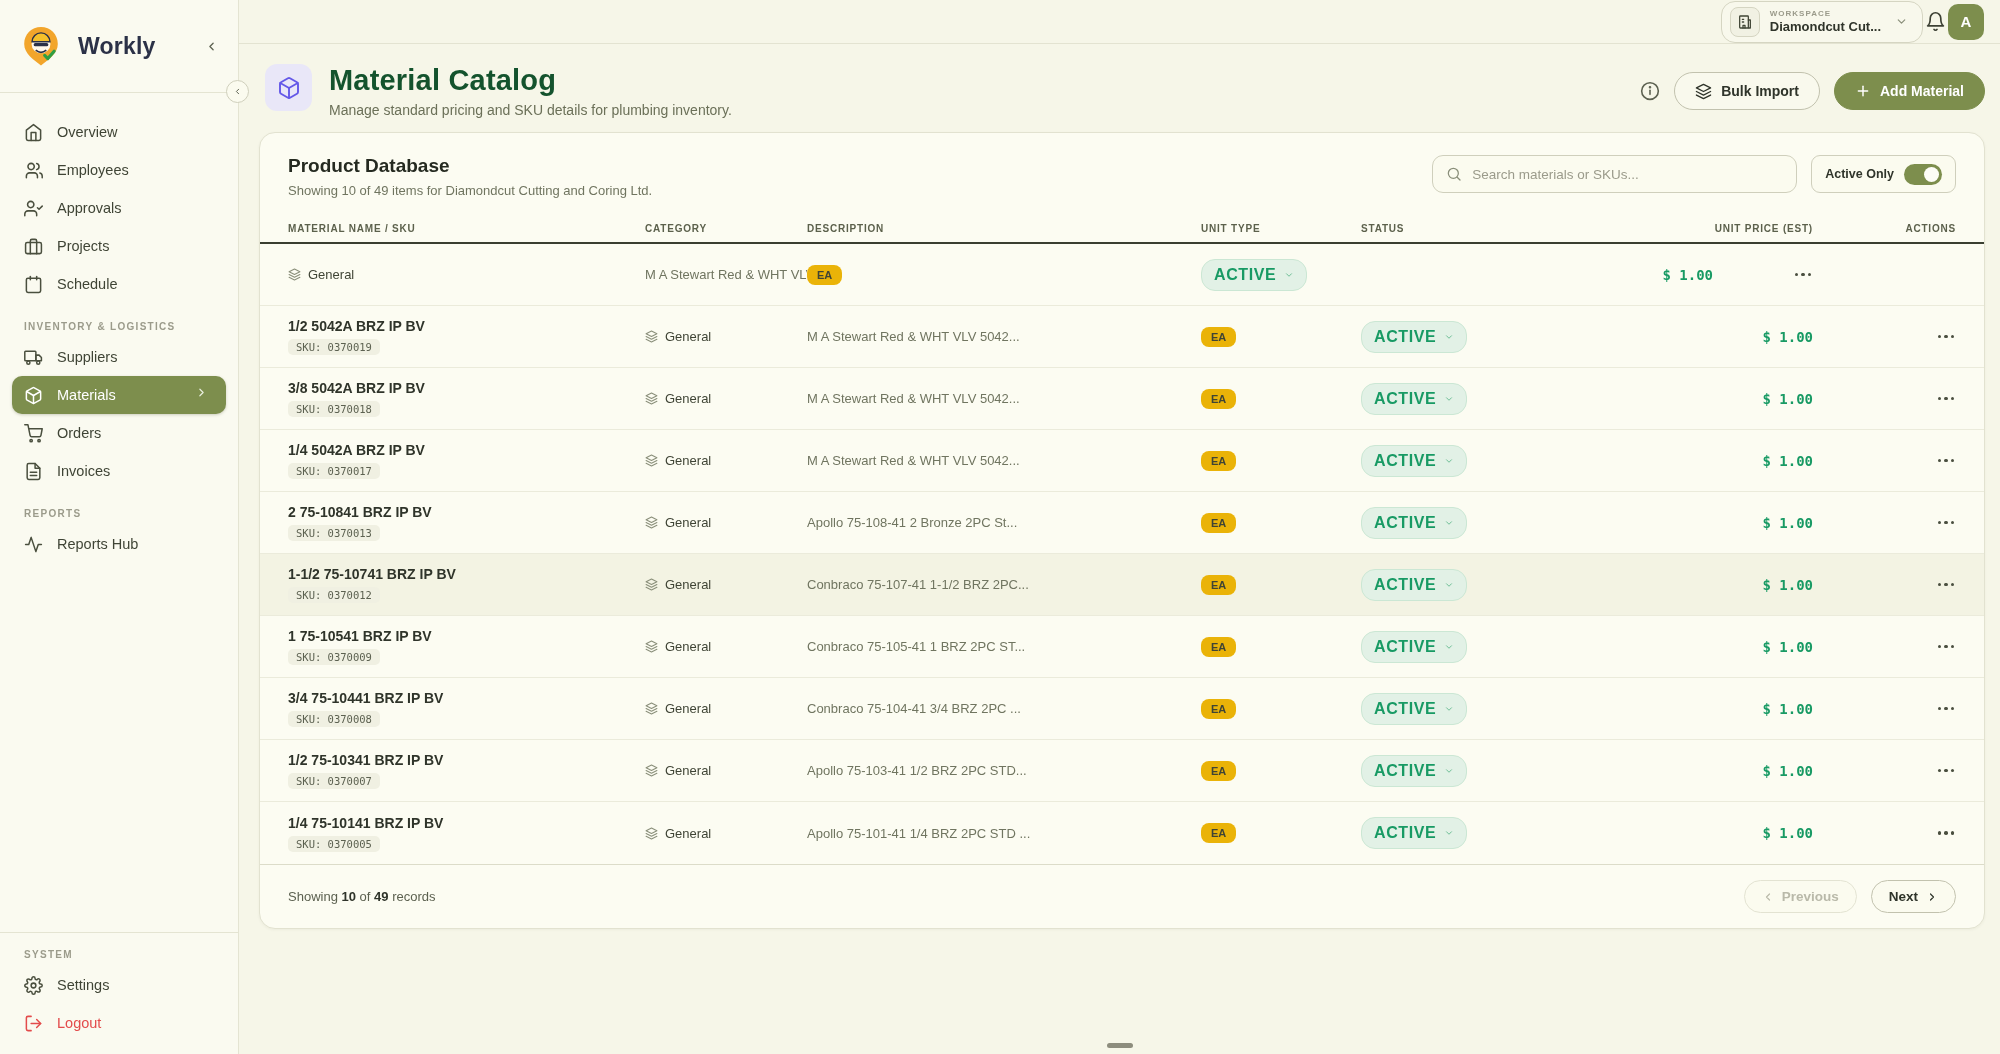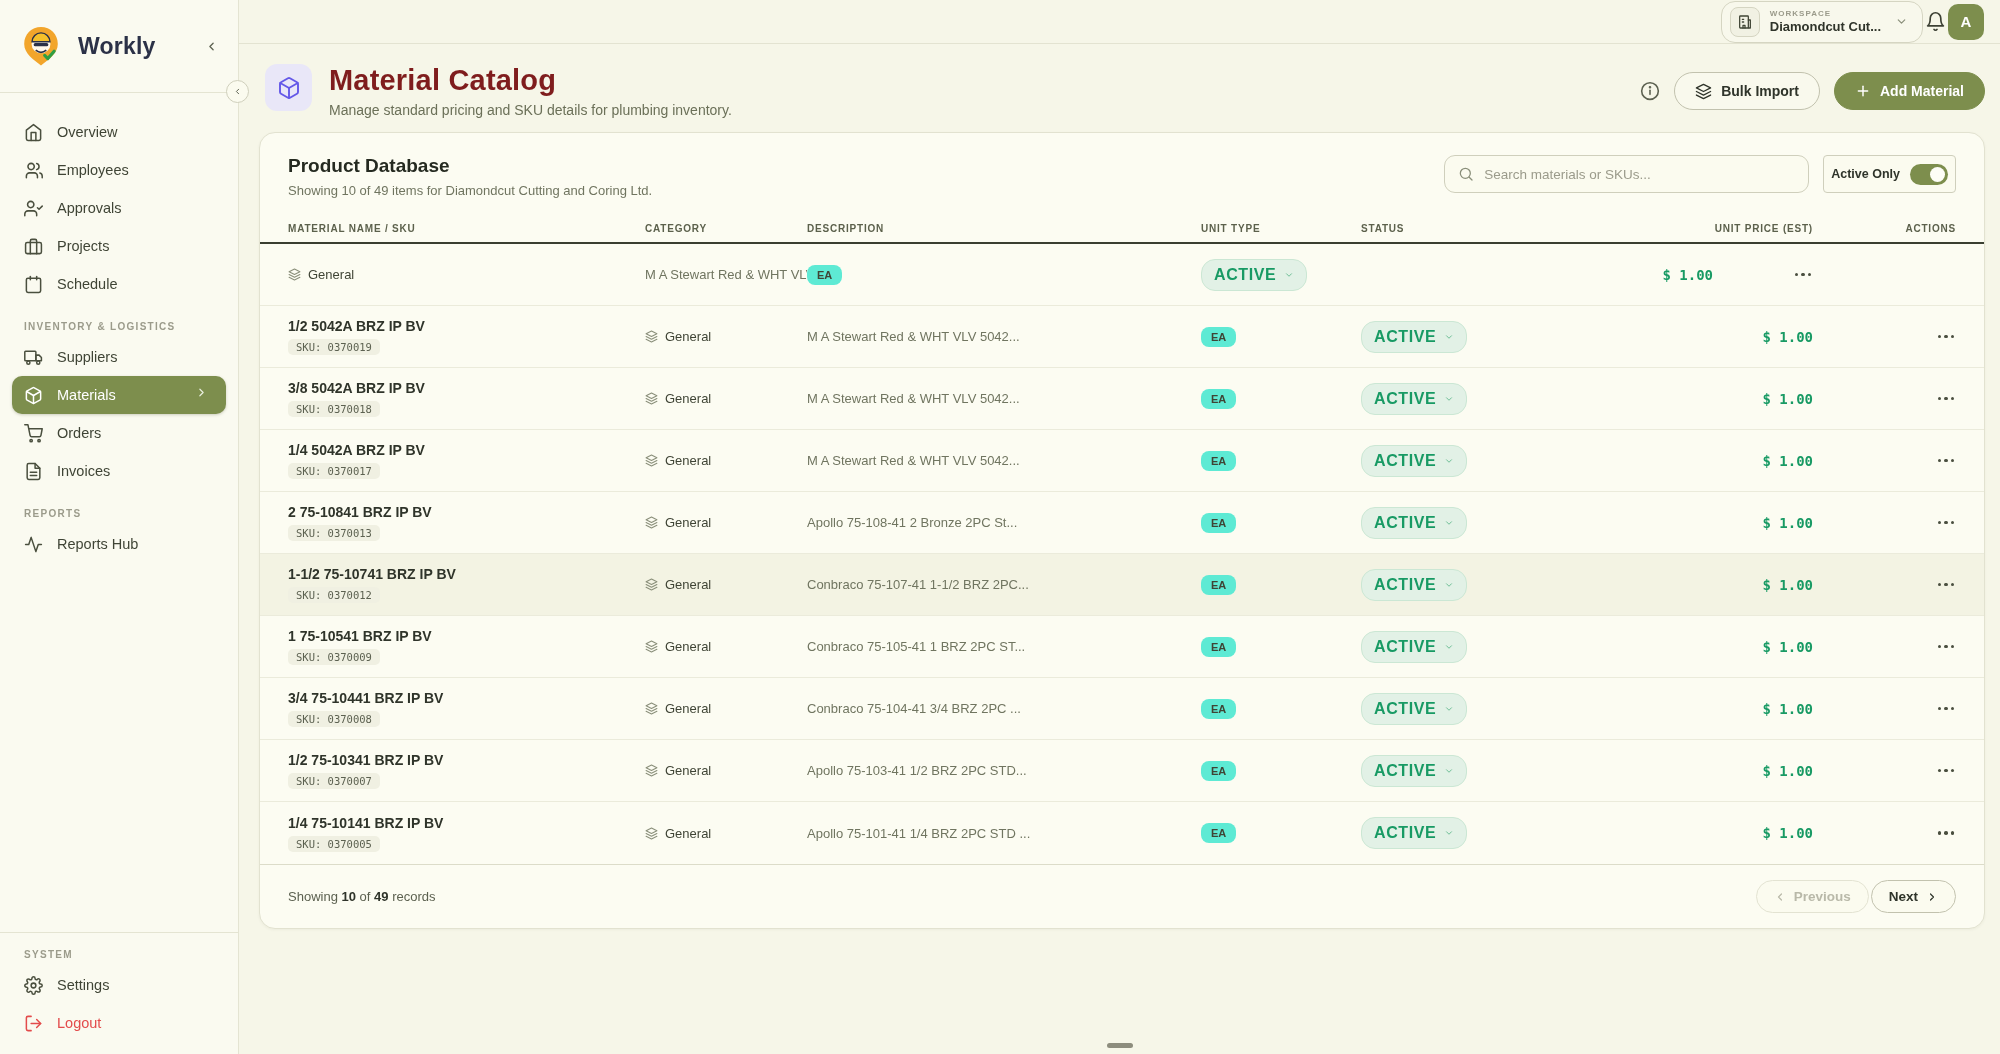--- a/index.html
+++ b/index.html
@@ -44,21 +44,21 @@
   .ws-chevron { color:#8a8f7a; display:flex; margin-left:4px; }
   .bell { color:#3c4033; display:flex; cursor:pointer; }
   .avatar { width:36px; height:36px; border-radius:10px; background:#7d8e4d; color:#fff;
     font-weight:bold; font-size:15px; display:flex; align-items:center; justify-content:center; cursor:pointer; }
 
   .page-head { display:flex; align-items:flex-start; justify-content:space-between;
     padding:20px 15px 0 26px; }
   .ph-left { display:flex; gap:17px; align-items:flex-start; }
   .ph-icon-box { width:47px; height:47px; border-radius:12px; background:#e9e7f8;
     display:flex; align-items:center; justify-content:center; color:#6458e8; }
-  .ph-title { font-size:29px; font-weight:bold; color:#7f1d1d; letter-spacing:.2px; }
+  .ph-title { font-size:29px; font-weight:bold; color:#14532d; letter-spacing:.2px; }
   .ph-sub { font-size:14px; color:#6b7058; margin-top:5px; }
   .ph-right { display:flex; align-items:center; gap:14px; margin-top:8px; }
   .info-btn { color:#5c6150; display:flex; cursor:pointer; }
   .btn { display:inline-flex; align-items:center; gap:9px; height:38px; padding:0 20px;
     border-radius:999px; font-size:14px; font-weight:bold; cursor:pointer; white-space:nowrap; }
   .btn-outline { border:1px solid #c2c2ae; background:#f9f9ed; color:#2f342a; }
   .btn-solid { background:#7d8e4d; color:#fff; border:1px solid #7d8e4d; }
 
   
   .card { margin:14px 15px 0 20px; background:#fcfcf2; border:1px solid #e2e2d0;
@@ -67,22 +67,22 @@
     padding:22px 28px 16px; }
   .ch-title { font-size:19px; font-weight:bold; color:#252a20; }
   .ch-sub { font-size:13px; color:#707560; margin-top:6px; }
   .ch-right { display:flex; align-items:center; gap:14px; }
   .search-box { display:flex; align-items:center; gap:10px; width:365px; height:38px;
     border:1px solid #cfcfbc; border-radius:11px; background:#fbfbef; padding:0 13px; }
   .search-box .icon { color:#8a8f7a; }
   .search-box input { border:none; outline:none; background:transparent; flex:1;
     font-size:13.5px; color:#3f4435; font-family:"Liberation Sans", sans-serif; }
   .search-box input::placeholder { color:#9b9b8b; }
-  .active-pill { display:flex; align-items:center; gap:10px; height:38px; padding:0 7px;
-    border:1px solid #cfcfbc; border-radius:4px; cursor:pointer; background:#fbfbef; }
+  .active-pill { display:flex; align-items:center; gap:10px; height:38px; padding:0 13px;
+    border:1px solid #cfcfbc; border-radius:9px; cursor:pointer; background:#fbfbef; }
   .active-pill .lbl { font-size:12.5px; font-weight:bold; color:#2f342a; }
   .switch { width:38px; height:21px; border-radius:11px; background:#7d8e4d; position:relative; }
   .switch .knob { position:absolute; right:3px; top:3px; width:15px; height:15px;
     border-radius:50%; background:#fdfdf6; }
 
   
   .tgrid { display:grid; grid-template-columns:357px 162px 394px 160px 352px 100px 1fr;
     align-items:center; padding:0 28px; }
   .thead { height:30px; border-bottom:2px solid #3a3f31; }
   .thead .hc { font-size:10px; font-weight:bold; letter-spacing:.8px; color:#5c614c; white-space:nowrap; }
@@ -90,36 +90,36 @@
   .trow { height:62px; border-bottom:1px solid #ebebdb; }
   .trow:last-child { border-bottom:none; }
   .trow.highlight { background:#f3f3e3; }
   .cell-name .nm { font-size:14px; font-weight:bold; color:#2f342a; }
   .sku-badge { display:inline-block; margin-top:5px; font-family:"DejaVu Sans Mono", monospace;
     font-size:10.5px; color:#5c6150; background:#f0f0e2; border-radius:5px; padding:2px 8px; }
   .cell-cat { display:flex; align-items:center; gap:7px; font-size:13px; color:#3f4435; }
   .cell-cat .icon { color:#8a8f7a; }
   .cell-desc { font-size:13px; color:#707560; white-space:nowrap; overflow:hidden; }
   .unit-badge { display:inline-block; font-size:11px; font-weight:bold; color:#3f4435;
-    background:#5eead4; border-radius:8px; padding:4px 10px; }
+    background:#eab308; border-radius:8px; padding:4px 10px; }
   .status-pill { display:inline-flex; align-items:center; gap:8px; background:#e2f1e6;
     border:1px solid #cbe7d4; border-radius:14px; padding:6px 12px; cursor:pointer; }
   .status-pill .st { font-size:16px; font-weight:bold; letter-spacing:.6px; color:#189a64; }
   .status-pill .icon { color:#6fbf97; }
   .cell-price { font-family:"DejaVu Sans Mono", monospace; font-size:14px; font-weight:bold;
     color:#189a64; white-space:nowrap; }
   .dots { display:inline-flex; gap:3px; cursor:pointer; padding:6px 2px; }
   .dots i { width:3.5px; height:3.5px; border-radius:50%; background:#4a4f3f; display:block; }
   .cell-actions { display:flex; justify-content:flex-end; }
 
   .card-footer { display:flex; align-items:center; justify-content:space-between;
     border-top:1px solid #dcdcc9; padding:15px 28px; }
   .cf-text { font-size:13px; color:#5c6150; }
   .cf-text b { color:#2f342a; }
-  .cf-btns { display:flex; gap:2px; }
+  .cf-btns { display:flex; gap:14px; }
   .pg-btn { display:inline-flex; align-items:center; gap:8px; height:33px; padding:0 17px;
     border-radius:999px; font-size:13.5px; font-weight:bold; background:#fbfbef; }
   .pg-btn.disabled { border:1px solid #e3e3d2; color:#b9b9a9; }
   .pg-btn.enabled { border:1px solid #c2c2ae; color:#2f342a; cursor:pointer; }
 
   .drag-handle { position:absolute; left:50%; bottom:6px; transform:translateX(-50%);
     width:26px; height:5px; border-radius:3px; background:#8d8d7d; }
 
   .icon { display:inline-flex; }
   .icon svg { display:block; }

